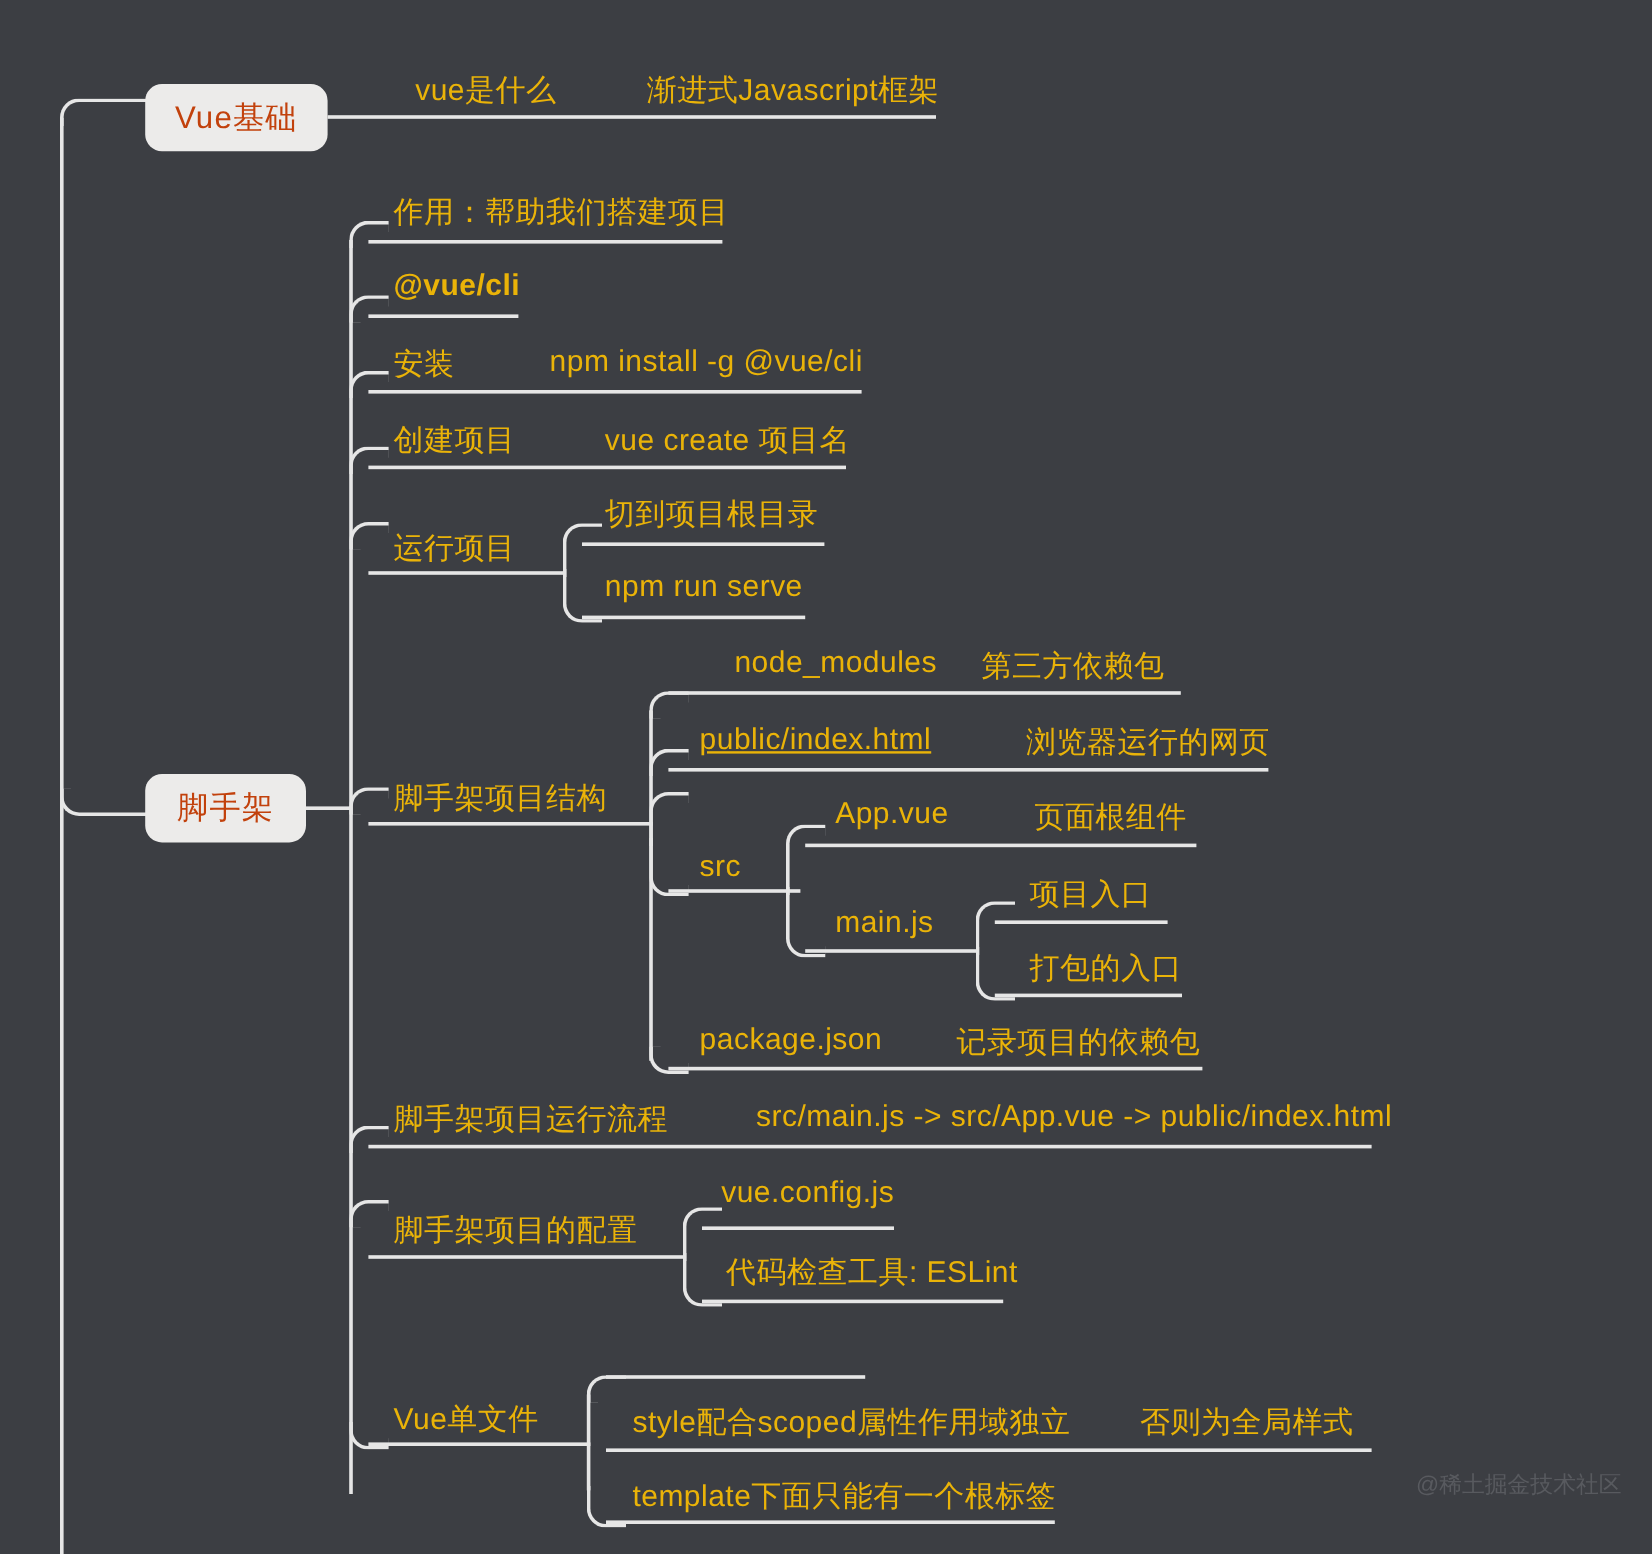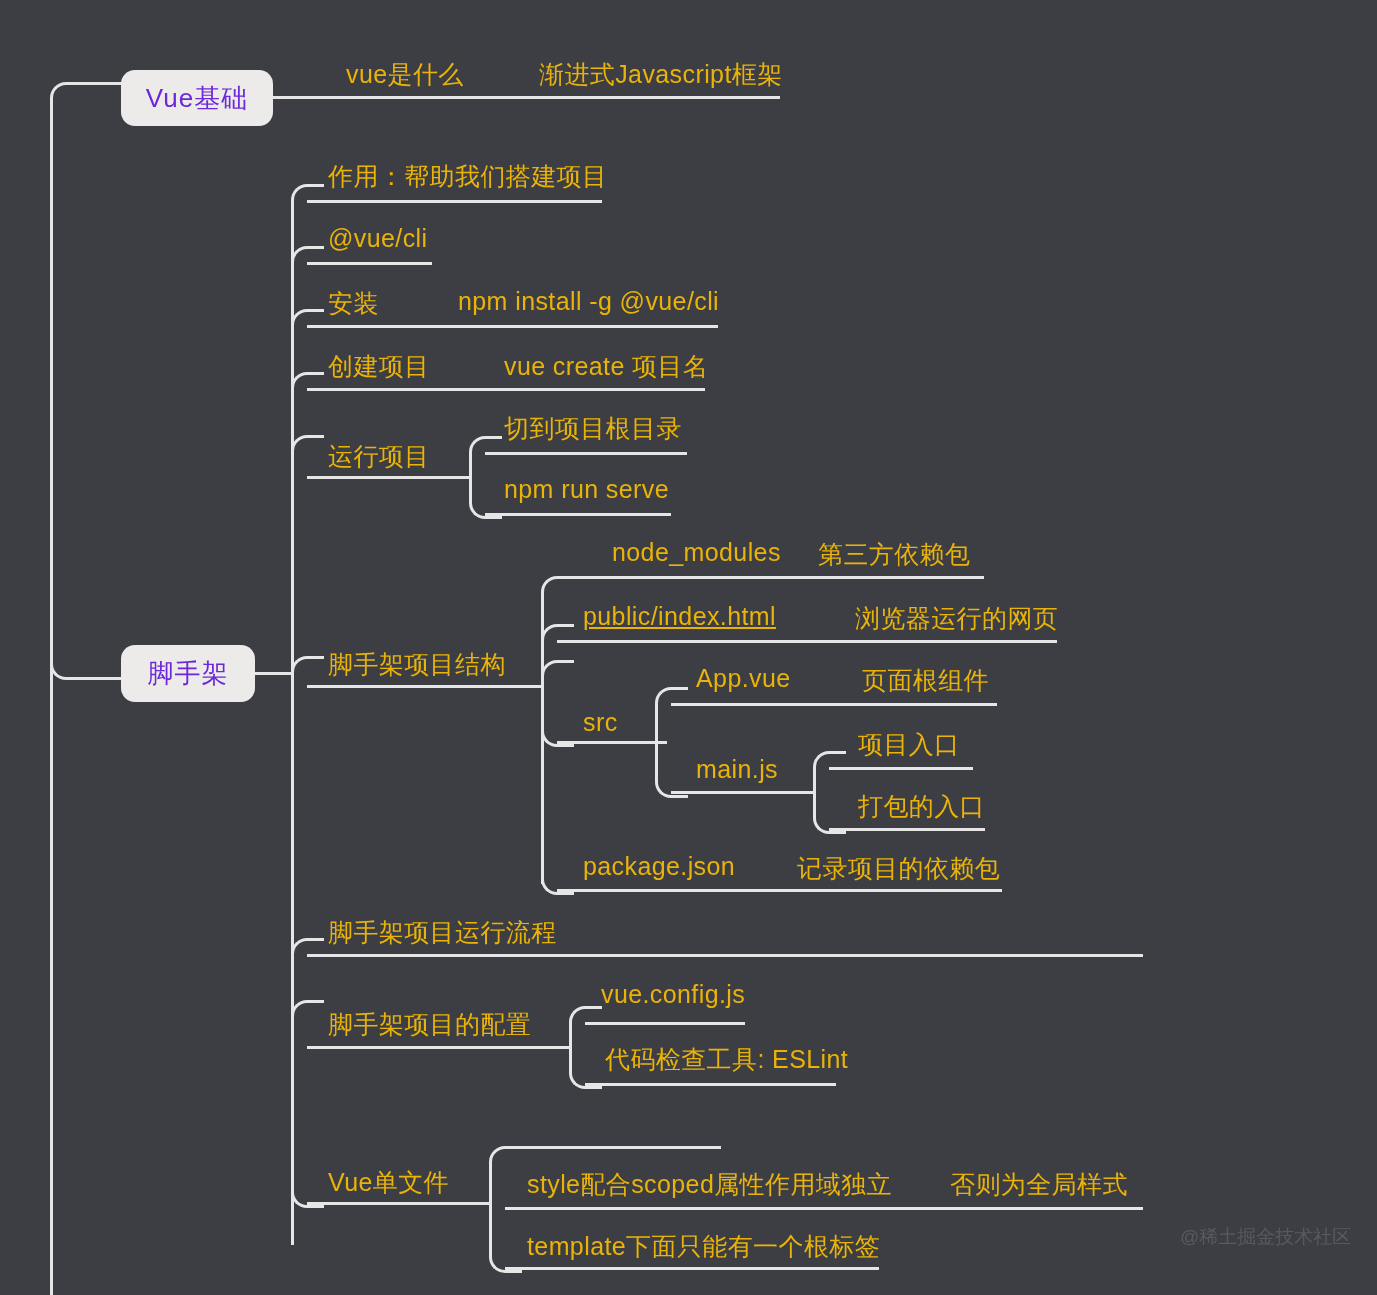--- a/index.html
+++ b/index.html
@@ -14,21 +14,21 @@
     height: 1295px;
     background: #3c3e43;
     font-family: "Liberation Sans", "DejaVu Sans", sans-serif;
     overflow: hidden;
   }
 
   
   .pill {
     position: absolute;
     background: #ecebea;
-    color: #6d28d9;
+    color: #c2410c;
     border-radius: 14px;
     display: flex;
     align-items: center;
     justify-content: center;
     font-size: 26px;
     letter-spacing: 1px;
     z-index: 6;
   }
 
   
@@ -98,21 +98,21 @@
   <div class="hline" style="left:255px; top:672px; width:38px;"></div>
 
   <div class="vline" style="left:291px; top:200px; height:1045px;"></div>
 
   <div class="elbow tl" style="left:291px; top:184px; width:30px; height:20px;"></div>
   <div class="hline" style="left:307px; top:200px; width:295px;"></div>
   <div class="lbl" style="left:328px; top:160px;">作用：帮助我们搭建项目</div>
 
   <div class="elbow tl" style="left:291px; top:246px; width:30px; height:20px;"></div>
   <div class="hline" style="left:307px; top:262px; width:125px;"></div>
-  <div class="lbl" style="left:328px; top:224px;">@vue/cli</div>
+  <div class="lbl" style="left:328px; top:224px;font-weight:bold;">@vue/cli</div>
 
   <div class="elbow tl" style="left:291px; top:309px; width:30px; height:20px;"></div>
   <div class="hline" style="left:307px; top:325px; width:411px;"></div>
   <div class="lbl" style="left:328px; top:287px;">安装</div>
   <div class="lbl" style="left:458px; top:287px;">npm install -g @vue/cli</div>
 
   <div class="elbow tl" style="left:291px; top:372px; width:30px; height:20px;"></div>
   <div class="hline" style="left:307px; top:388px; width:398px;"></div>
   <div class="lbl" style="left:328px; top:350px;">创建项目</div>
   <div class="lbl" style="left:504px; top:350px;">vue create 项目名</div>
@@ -171,20 +171,21 @@
   <div class="lbl" style="left:858px; top:790px;">打包的入口</div>
 
   <div class="elbow bl" style="left:541px; top:872px; width:30px; height:20px;"></div>
   <div class="hline" style="left:557px; top:889px; width:445px;"></div>
   <div class="lbl" style="left:583px; top:852px;">package.json</div>
   <div class="lbl" style="left:797px; top:852px;">记录项目的依赖包</div>
 
   <div class="elbow tl" style="left:291px; top:938px; width:30px; height:20px;"></div>
   <div class="hline" style="left:307px; top:954px; width:836px;"></div>
   <div class="lbl" style="left:328px; top:916px;">脚手架项目运行流程</div>
+  <div class="lbl" style="left:630px; top:916px;">src/main.js -&gt; src/App.vue -&gt; public/index.html</div>
 
   <div class="elbow tl" style="left:291px; top:1000px; width:30px; height:20px;"></div>
   <div class="lbl" style="left:328px; top:1008px;">脚手架项目的配置</div>
   <div class="hline" style="left:307px; top:1046px; width:264px;"></div>
 
   <div class="elbow tl" style="left:569px; top:1006px; width:30px; height:42px;"></div>
   <div class="hline" style="left:585px; top:1022px; width:160px;"></div>
   <div class="lbl" style="left:601px; top:980px;">vue.config.js</div>
 
   <div class="elbow bl" style="left:569px; top:1044px; width:30px; height:42px;"></div>

